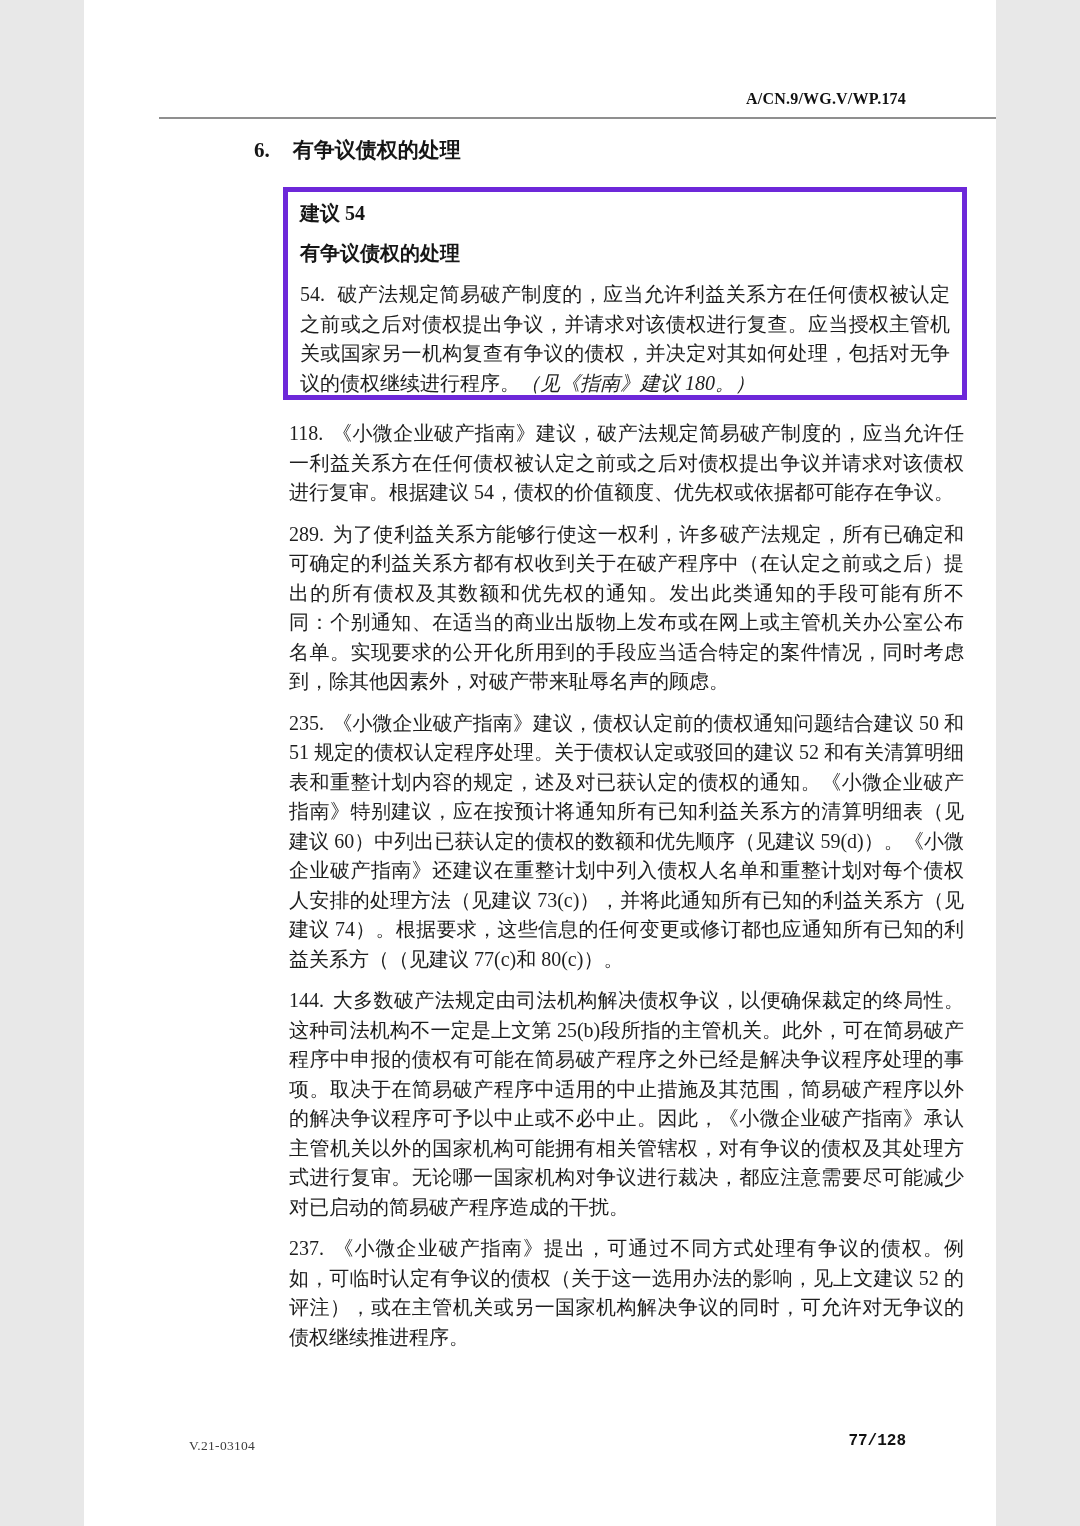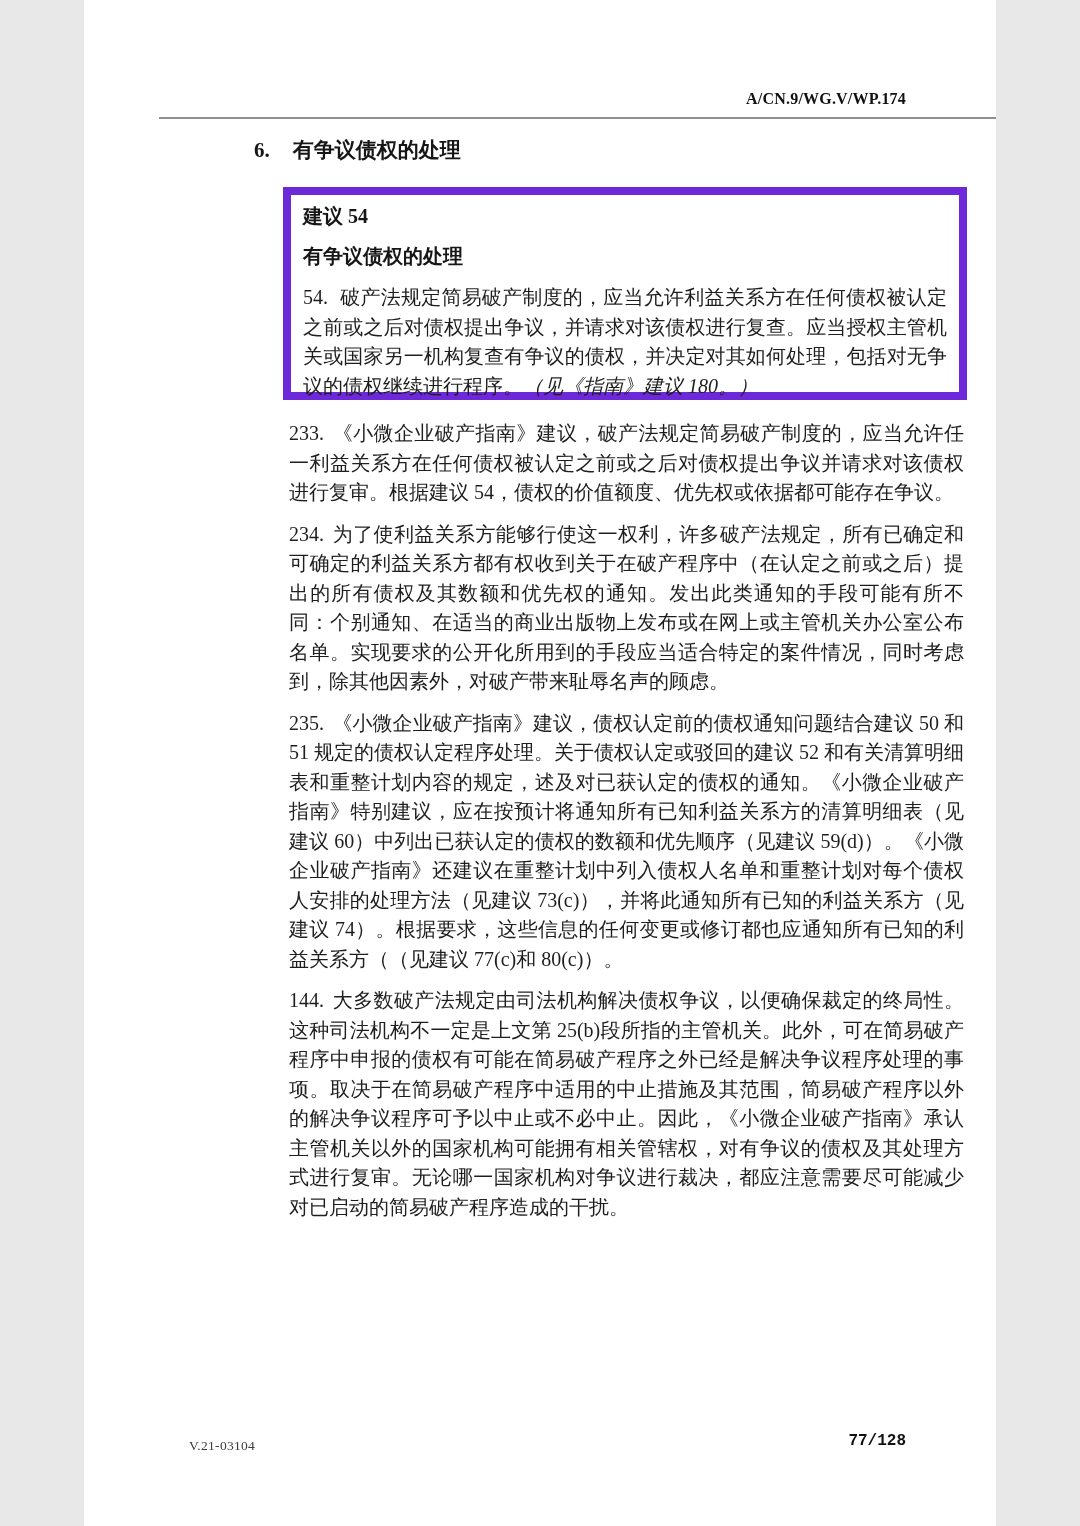--- a/index.html
+++ b/index.html
@@ -46,21 +46,21 @@
     display: inline-block;
     margin-right: 23px;
   }
   .rec-box {
     position: absolute;
     left: 199px;
     top: 187px;
     width: 684px;
     height: 213px;
     box-sizing: border-box;
-    border: 8px solid #6d28d9;
+    border: 5px solid #6d28d9;
     padding: 7px 12px 0 12px;
     background: #ffffff;
   }
   .rec-label {
     font-size: 20px;
     font-weight: bold;
     line-height: 29px;
     color: #161616;
   }
   .rec-title {
@@ -133,30 +133,33 @@
   <div class="rec-box">
     <div class="rec-label">建议 54</div>
     <div class="rec-title">有争议债权的处理</div>
     <div class="rec-body">
       <span class="para-num">54.</span><span>破产法规定简易破产制度的，应当允许利益关系方在任何债权被认定之前或之后对债权提出争议，并请求对该债权进行复查。应当授权主管机关或国家另一机构复查有争议的债权，并决定对其如何处理，包括对无争议的债权继续进行程序。</span><span class="citation">（见《指南》建议 180。）</span>
     </div>
   </div>
 
   <div class="body-col">
     <p>
-      <span class="para-num">233.</span><span>《小微企业破产指南》建议，破产法规定简易破产制度的，应当允许任一利益关系方在任何债权被认定之前或之后对债权提出争议并请求对该债权进行复审。根据建议 54，债权的价值额度、优先权或依据都可能存在争议。</span>
+      <span class="para-num">118.</span><span>《小微企业破产指南》建议，破产法规定简易破产制度的，应当允许任一利益关系方在任何债权被认定之前或之后对债权提出争议并请求对该债权进行复审。根据建议 54，债权的价值额度、优先权或依据都可能存在争议。</span>
     </p>
     <p>
-      <span class="para-num">234.</span><span>为了使利益关系方能够行使这一权利，许多破产法规定，所有已确定和可确定的利益关系方都有权收到关于在破产程序中（在认定之前或之后）提出的所有债权及其数额和优先权的通知。发出此类通知的手段可能有所不同：个别通知、在适当的商业出版物上发布或在网上或主管机关办公室公布名单。实现要求的公开化所用到的手段应当适合特定的案件情况，同时考虑到，除其他因素外，对破产带来耻辱名声的顾虑。</span>
+      <span class="para-num">289.</span><span>为了使利益关系方能够行使这一权利，许多破产法规定，所有已确定和可确定的利益关系方都有权收到关于在破产程序中（在认定之前或之后）提出的所有债权及其数额和优先权的通知。发出此类通知的手段可能有所不同：个别通知、在适当的商业出版物上发布或在网上或主管机关办公室公布名单。实现要求的公开化所用到的手段应当适合特定的案件情况，同时考虑到，除其他因素外，对破产带来耻辱名声的顾虑。</span>
     </p>
     <p>
       <span class="para-num">235.</span><span>《小微企业破产指南》建议，债权认定前的债权通知问题结合建议 50 和 51 规定的债权认定程序处理。关于债权认定或驳回的建议 52 和有关清算明细表和重整计划内容的规定，述及对已获认定的债权的通知。《小微企业破产指南》特别建议，应在按预计将通知所有已知利益关系方的清算明细表（见建议 60）中列出已获认定的债权的数额和优先顺序（见建议 59(d)）。《小微企业破产指南》还建议在重整计划中列入债权人名单和重整计划对每个债权人安排的处理方法（见建议 73(c)），并将此通知所有已知的利益关系方（见建议 74）。根据要求，这些信息的任何变更或修订都也应通知所有已知的利益关系方（（见建议 77(c)和 80(c)）。</span>
     </p>
     <p>
       <span class="para-num">144.</span><span>大多数破产法规定由司法机构解决债权争议，以便确保裁定的终局性。这种司法机构不一定是上文第 25(b)段所指的主管机关。此外，可在简易破产程序中申报的债权有可能在简易破产程序之外已经是解决争议程序处理的事项。取决于在简易破产程序中适用的中止措施及其范围，简易破产程序以外的解决争议程序可予以中止或不必中止。因此，《小微企业破产指南》承认主管机关以外的国家机构可能拥有相关管辖权，对有争议的债权及其处理方式进行复审。无论哪一国家机构对争议进行裁决，都应注意需要尽可能减少对已启动的简易破产程序造成的干扰。</span>
+    </p>
+    <p>
+      <span class="para-num">237.</span><span>《小微企业破产指南》提出，可通过不同方式处理有争议的债权。例如，可临时认定有争议的债权（关于这一选用办法的影响，见上文建议 52 的评注），或在主管机关或另一国家机构解决争议的同时，可允许对无争议的债权继续推进程序。</span>
     </p>
   </div>
 
   <div class="footer-left">V.21-03104</div>
 
   <div class="footer-right">77/128</div>
 
 </div>
 
 </body></html>

